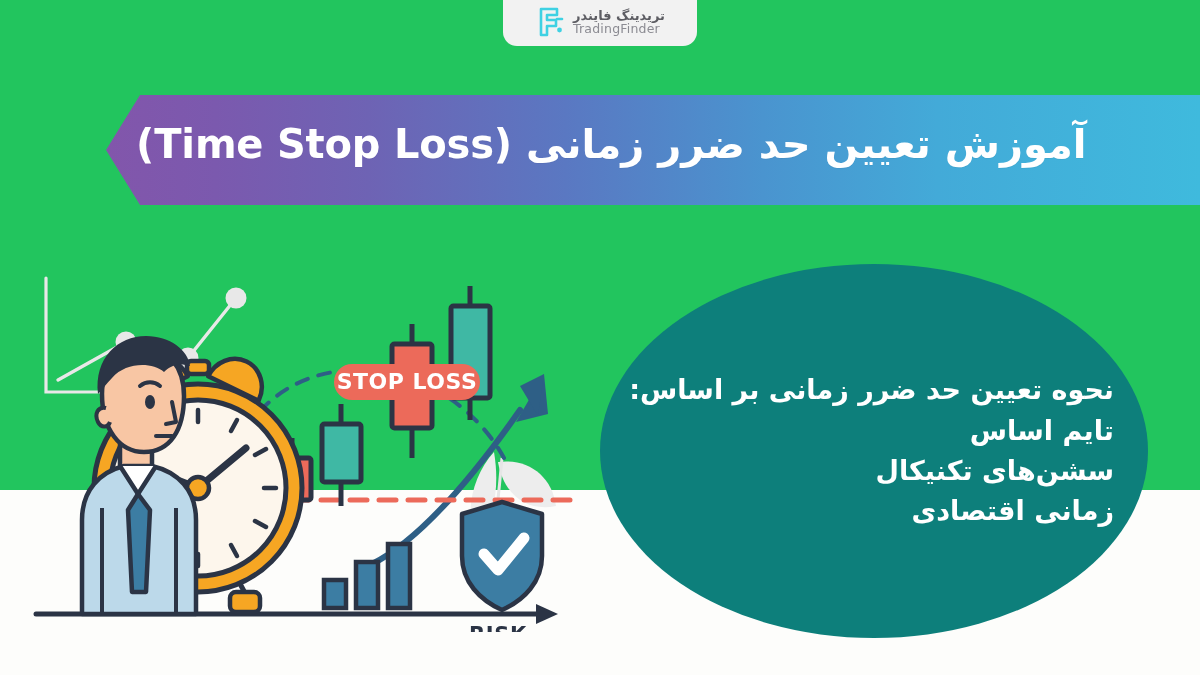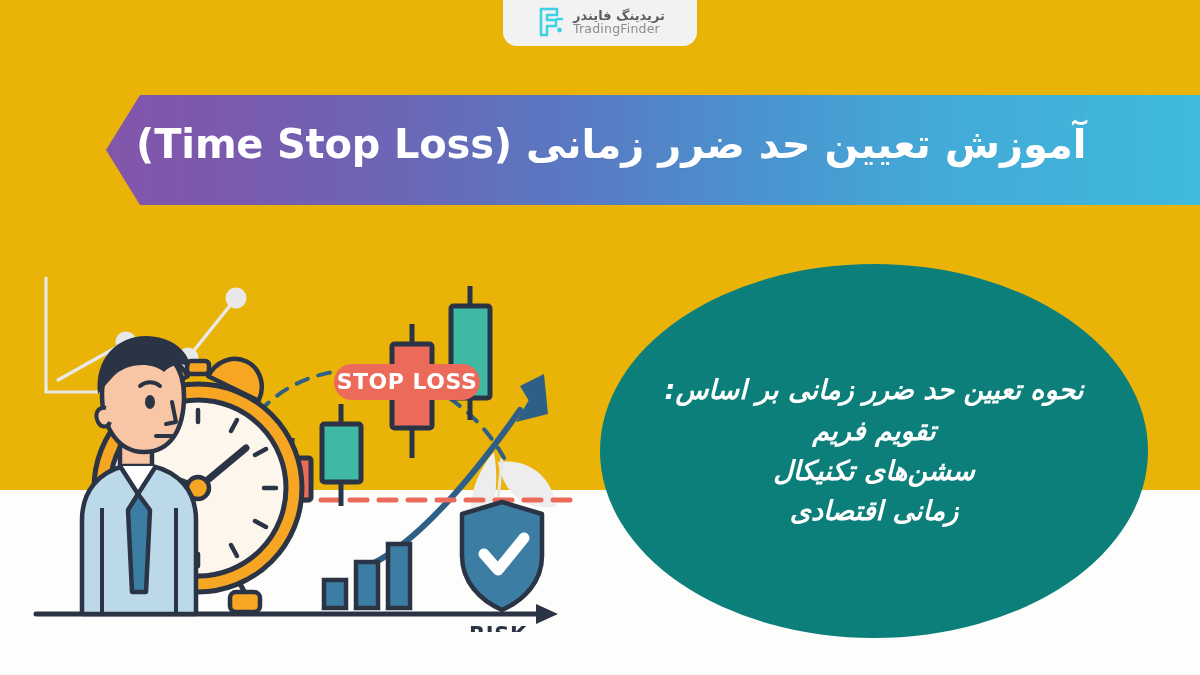--- a/index.html
+++ b/index.html
@@ -6,21 +6,21 @@
   * { box-sizing: border-box; margin: 0; padding: 0; }
   html, body {
     width: 1200px; height: 675px;
     overflow: hidden;
     background: #fdfdfb;
     font-family: "DejaVu Sans", "Liberation Sans", sans-serif;
   }
   #stage {
     position: relative;
     width: 1200px; height: 490px;
-    background: #eab308;
+    background: #22c55e;
   }
 
   
   #logo-panel {
     position: absolute;
     left: 503px; top: -6px;
     width: 194px; height: 52px;
     background: #f2f2f2;
     border-radius: 0 0 14px 14px;
     display: flex;
@@ -69,25 +69,24 @@
 
   
   #teal-ellipse {
     position: absolute;
     left: 600px; top: 264px;
     width: 548px; height: 374px;
     background: #0d7f7b;
     border-radius: 50%;
     display: flex;
     flex-direction: column;
-    align-items: center;
+    align-items: flex-start;
     justify-content: center;
     gap: 2px;
     padding: 0 34px;
-    font-style: italic;
   }
   #teal-ellipse .line {
     color: #ffffff;
     font-weight: 700;
     direction: rtl;
     text-align: center;
     white-space: nowrap;
     line-height: 1.42;
   }
   #teal-ellipse .line.head { font-size: 27px; }
@@ -117,21 +116,21 @@
       <circle cx="24.5" cy="24" r="2.4" fill="#3fd1e3"></circle>
     </svg>
   </div>
 
   <div id="title-banner">
     <h1 id="title-text">آموزش تعیین حد ضرر زمانی (Time Stop Loss)</h1>
   </div>
 
   <div id="teal-ellipse">
     <div class="line head">نحوه تعیین حد ضرر زمانی بر اساس:</div>
-    <div class="line item">تقویم فریم</div>
+    <div class="line item">تایم اساس</div>
     <div class="line item">سشن‌های تکنیکال</div>
     <div class="line item">زمانی اقتصادی</div>
   </div>
 
   <div id="illustration">
     <svg viewBox="0 0 560 370" xmlns="http://www.w3.org/2000/svg">
 
       <g>
         <path d="M18 16 V130 H178" fill="none" stroke="#e8e8e8" stroke-width="3.2" stroke-linecap="round"></path>
         <path d="M30 118 L98 80 L160 96 L208 36" fill="none" stroke="#e8e8e8" stroke-width="3.4" stroke-linecap="round" stroke-linejoin="round"></path>

